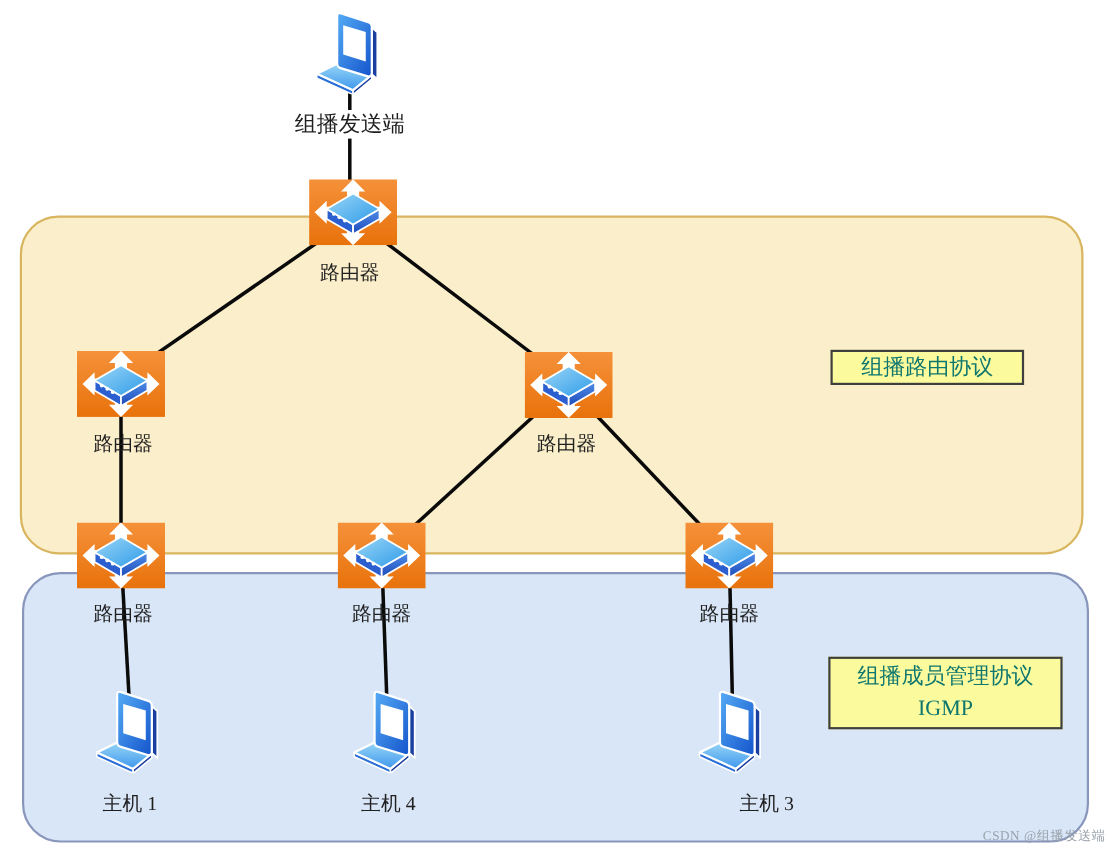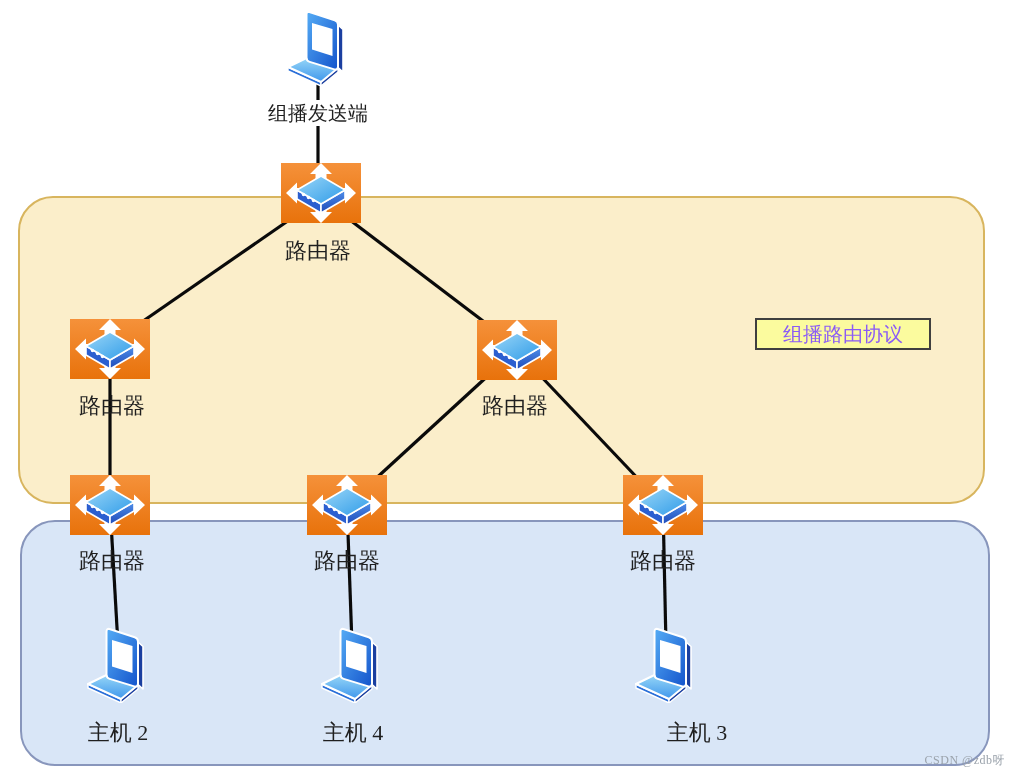--- a/index.html
+++ b/index.html
@@ -17,27 +17,27 @@
   }
   .zone-igmp{
     left:20px;top:520px;width:970px;height:246px;
     background:#D9E6F7;border:2px solid #8896BC;z-index:0;
   }
   #links{position:absolute;left:0;top:0;z-index:1;}
   .node{position:absolute;z-index:2;}
   .lbl{
     position:absolute;z-index:3;color:#1f1f1f;
     white-space:nowrap;transform:translateX(-50%);
-    font-size:22px;line-height:1.2;text-align:center;
+    font-size:18px;line-height:1.2;text-align:center;
   }
   .lbl-sender{font-size:20px;background:#ffffff;padding:1px 4px;}
   .callout{
     position:absolute;z-index:3;box-sizing:border-box;
     background:#FBFB9E;border:2px solid #3F3F3F;
-    color:#8b5cf6;font-size:20px;line-height:1.45;
+    color:#0f766e;font-size:20px;line-height:1.45;
     display:flex;flex-direction:column;align-items:center;justify-content:center;
     text-align:center;
   }
   .callout-routing{left:755px;top:318px;width:176px;height:32px;}
   .callout-igmp{left:753px;top:597px;width:213px;height:66px;}
   .watermark{
     position:absolute;z-index:4;right:4px;top:752px;
     font-size:12px;color:#9AA2AB;letter-spacing:0.5px;
   }
 </style>
@@ -144,23 +144,27 @@
 
   <div class="lbl lbl-sender" style="left:318px;top:100px">组播发送端</div>
 
   <div class="lbl" style="left:318px;top:238px">路由器</div>
   <div class="lbl" style="left:112px;top:393px">路由器</div>
   <div class="lbl" style="left:515px;top:393px">路由器</div>
   <div class="lbl" style="left:112px;top:548px">路由器</div>
   <div class="lbl" style="left:347px;top:548px">路由器</div>
   <div class="lbl" style="left:663px;top:548px">路由器</div>
 
-  <div class="lbl" style="left:118px;top:720px">主机 2</div>
+  <div class="lbl" style="left:118px;top:720px">主机 1</div>
   <div class="lbl" style="left:353px;top:720px">主机 4</div>
   <div class="lbl" style="left:697px;top:720px">主机 3</div>
 
   <div class="callout callout-routing">
     <span>组播路由协议</span>
   </div>
+  <div class="callout callout-igmp">
+    <span>组播成员管理协议</span>
+    <span>IGMP</span>
+  </div>
 
-  <div class="watermark">CSDN @zdb呀</div>
+  <div class="watermark">CSDN @组播发送端</div>
 
 </div>
 
 </body></html>

